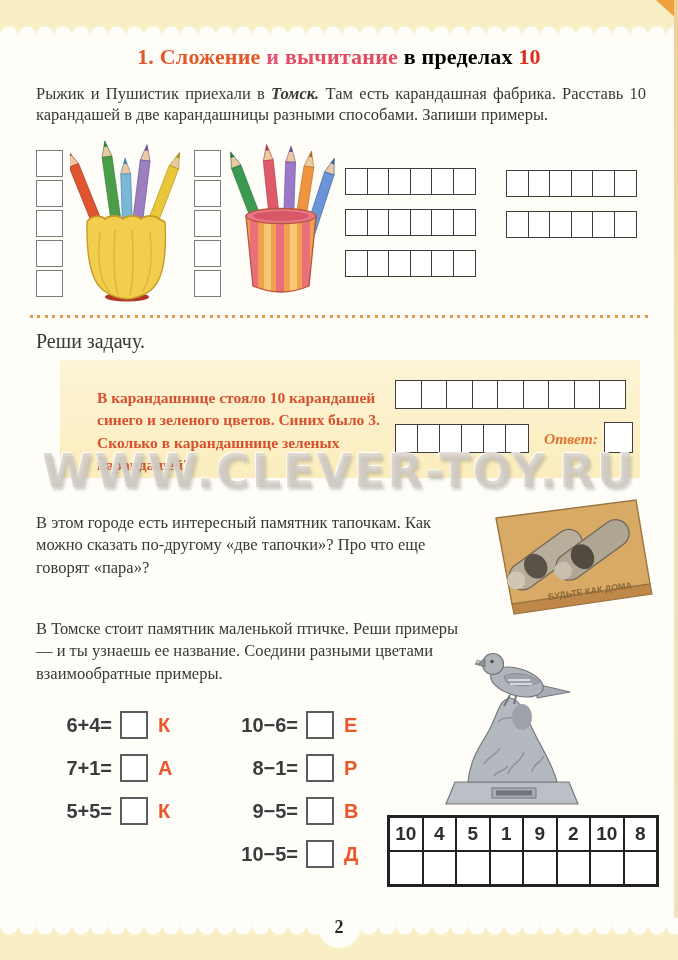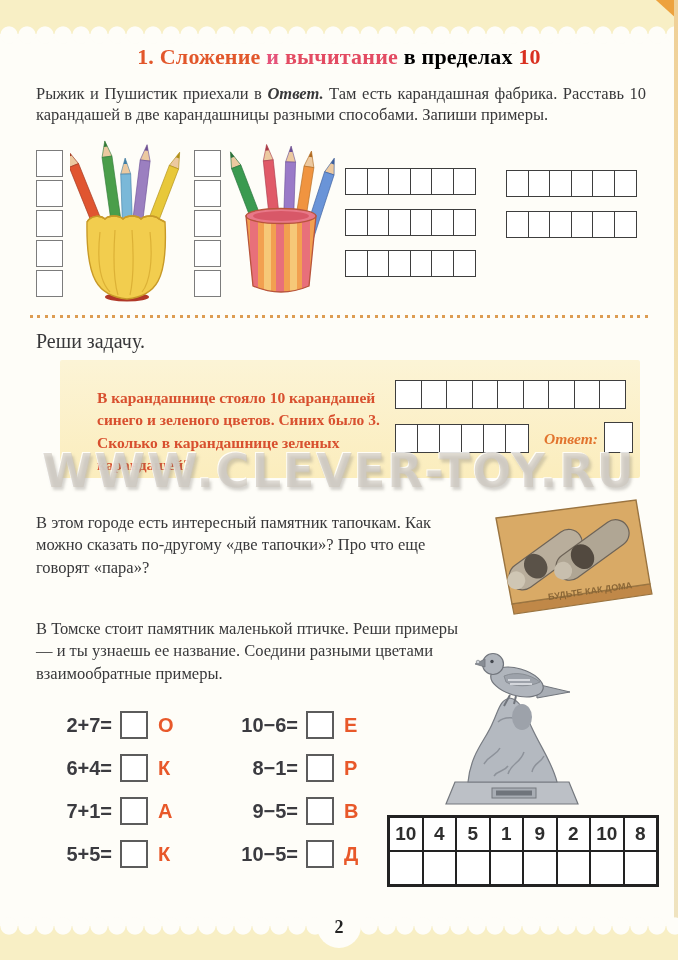--- a/index.html
+++ b/index.html
@@ -90,21 +90,21 @@
 <body>
 
 <div class="page">
 
   <div class="band-top"></div>
   <div class="corner-tr"></div>
   <div class="edge-right"></div>
 
   <h1 class="title"><span class="t1">1. Сложение </span><span class="t2">и </span><span class="t3">вычитание </span><span class="t4">в пределах </span><span class="t5">10</span></h1>
 
-  <p class="para intro"><span>Рыжик и Пушистик приехали в </span><span class="city">Ответ.</span><span> Там есть карандашная фабрика. Расставь 10 карандашей в две карандашницы разными способами. Запиши примеры.</span></p>
+  <p class="para intro"><span>Рыжик и Пушистик приехали в </span><span class="city">Томск.</span><span> Там есть карандашная фабрика. Расставь 10 карандашей в две карандашницы разными способами. Запиши примеры.</span></p>
 
   <div class="checkcol" style="left:36px">
       <div class="cell"></div>
       <div class="cell"></div>
       <div class="cell"></div>
       <div class="cell"></div>
       <div class="cell"></div>
     </div>
 
   <svg class="cup-svg" style="position:absolute;top:140px;left:70px" width="114" height="164" viewBox="0 0 114 164">
@@ -304,25 +304,20 @@
       <circle cx="54" cy="37.5" r="1.7" fill="#43474d"></circle>
       <path d="M66,52 C78,47 92,50 102,58 C92,63 76,63 68,58 Z" fill="#9da2aa" stroke="#81868d" stroke-width="0.8"></path>
       <path d="M70,56 L92,56 M72,60 L94,60" stroke="#e7eaee" stroke-width="1.4"></path>
       <path d="M72,71 L66,82 M78,72 L76,80" stroke="#71757c" stroke-width="2"></path>
     </g>
   </svg>
 
   <div class="equations">
     <div class="eqcol left">
       <div class="eqrow">
-        <span class="expr">2+7=</span>
-        <span class="eqbox"></span>
-        <span class="eqletter">О</span>
-      </div>
-      <div class="eqrow">
         <span class="expr">6+4=</span>
         <span class="eqbox"></span>
         <span class="eqletter">К</span>
       </div>
       <div class="eqrow">
         <span class="expr">7+1=</span>
         <span class="eqbox"></span>
         <span class="eqletter">А</span>
       </div>
       <div class="eqrow">

